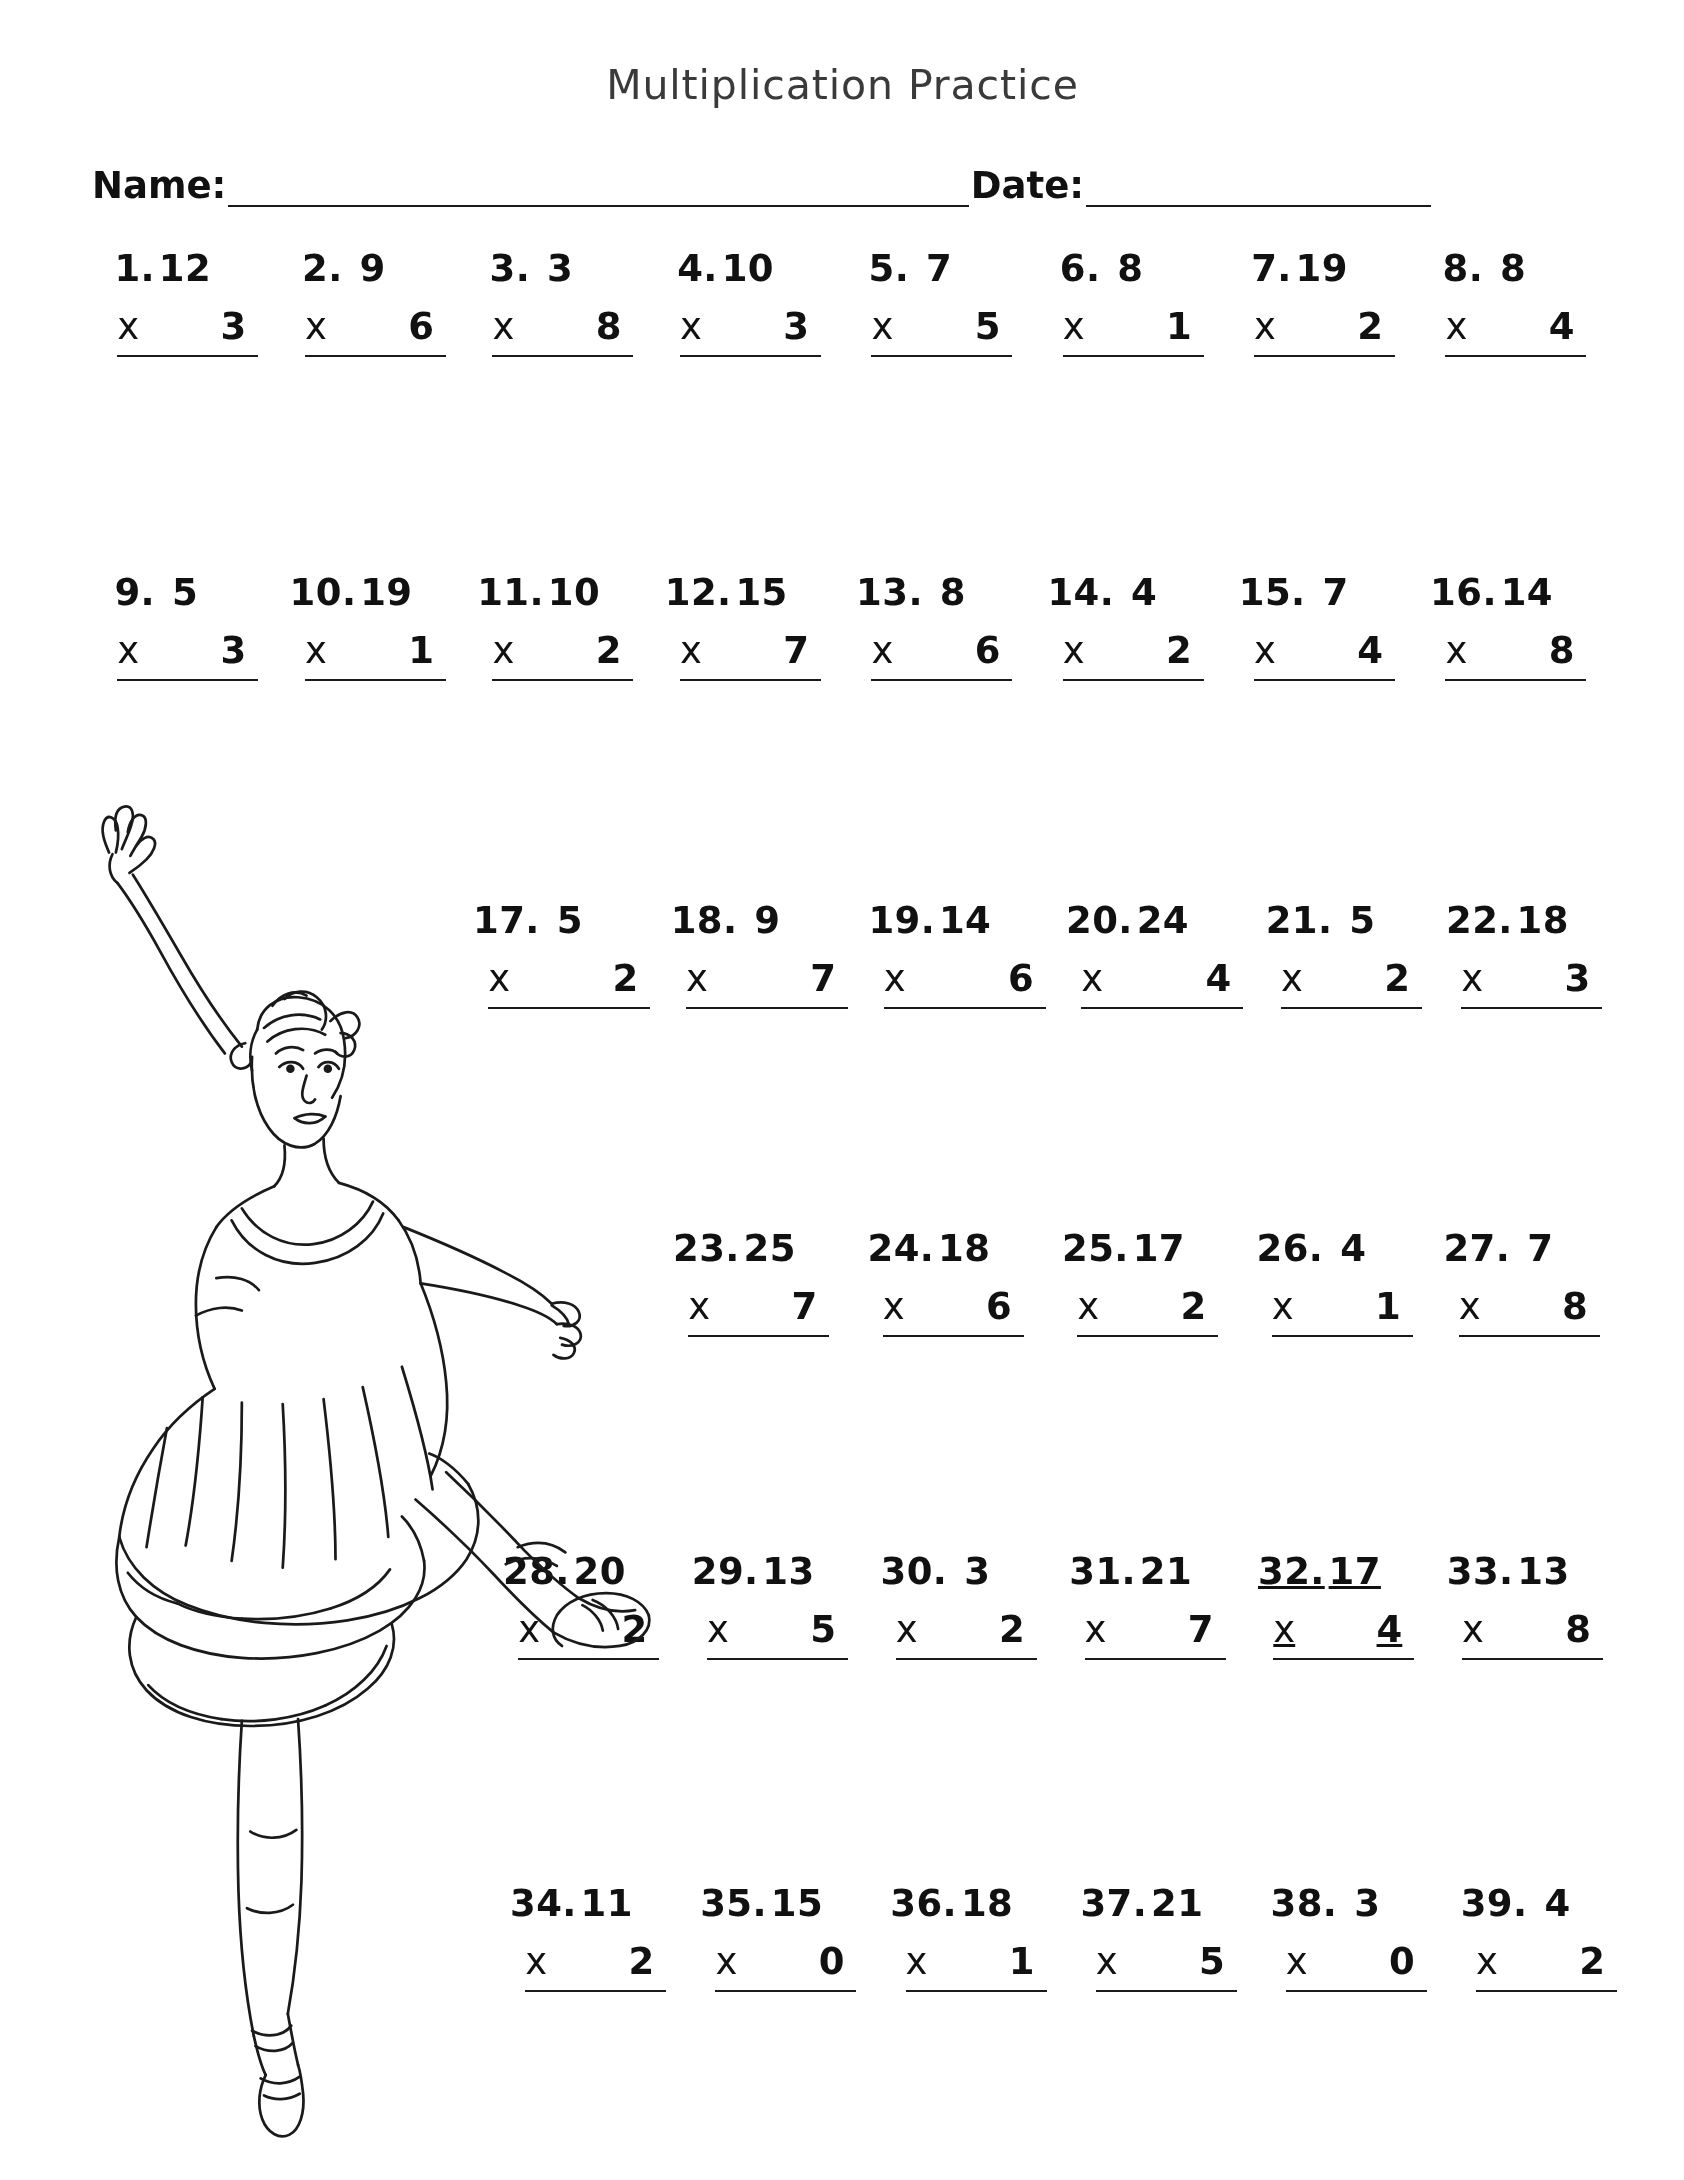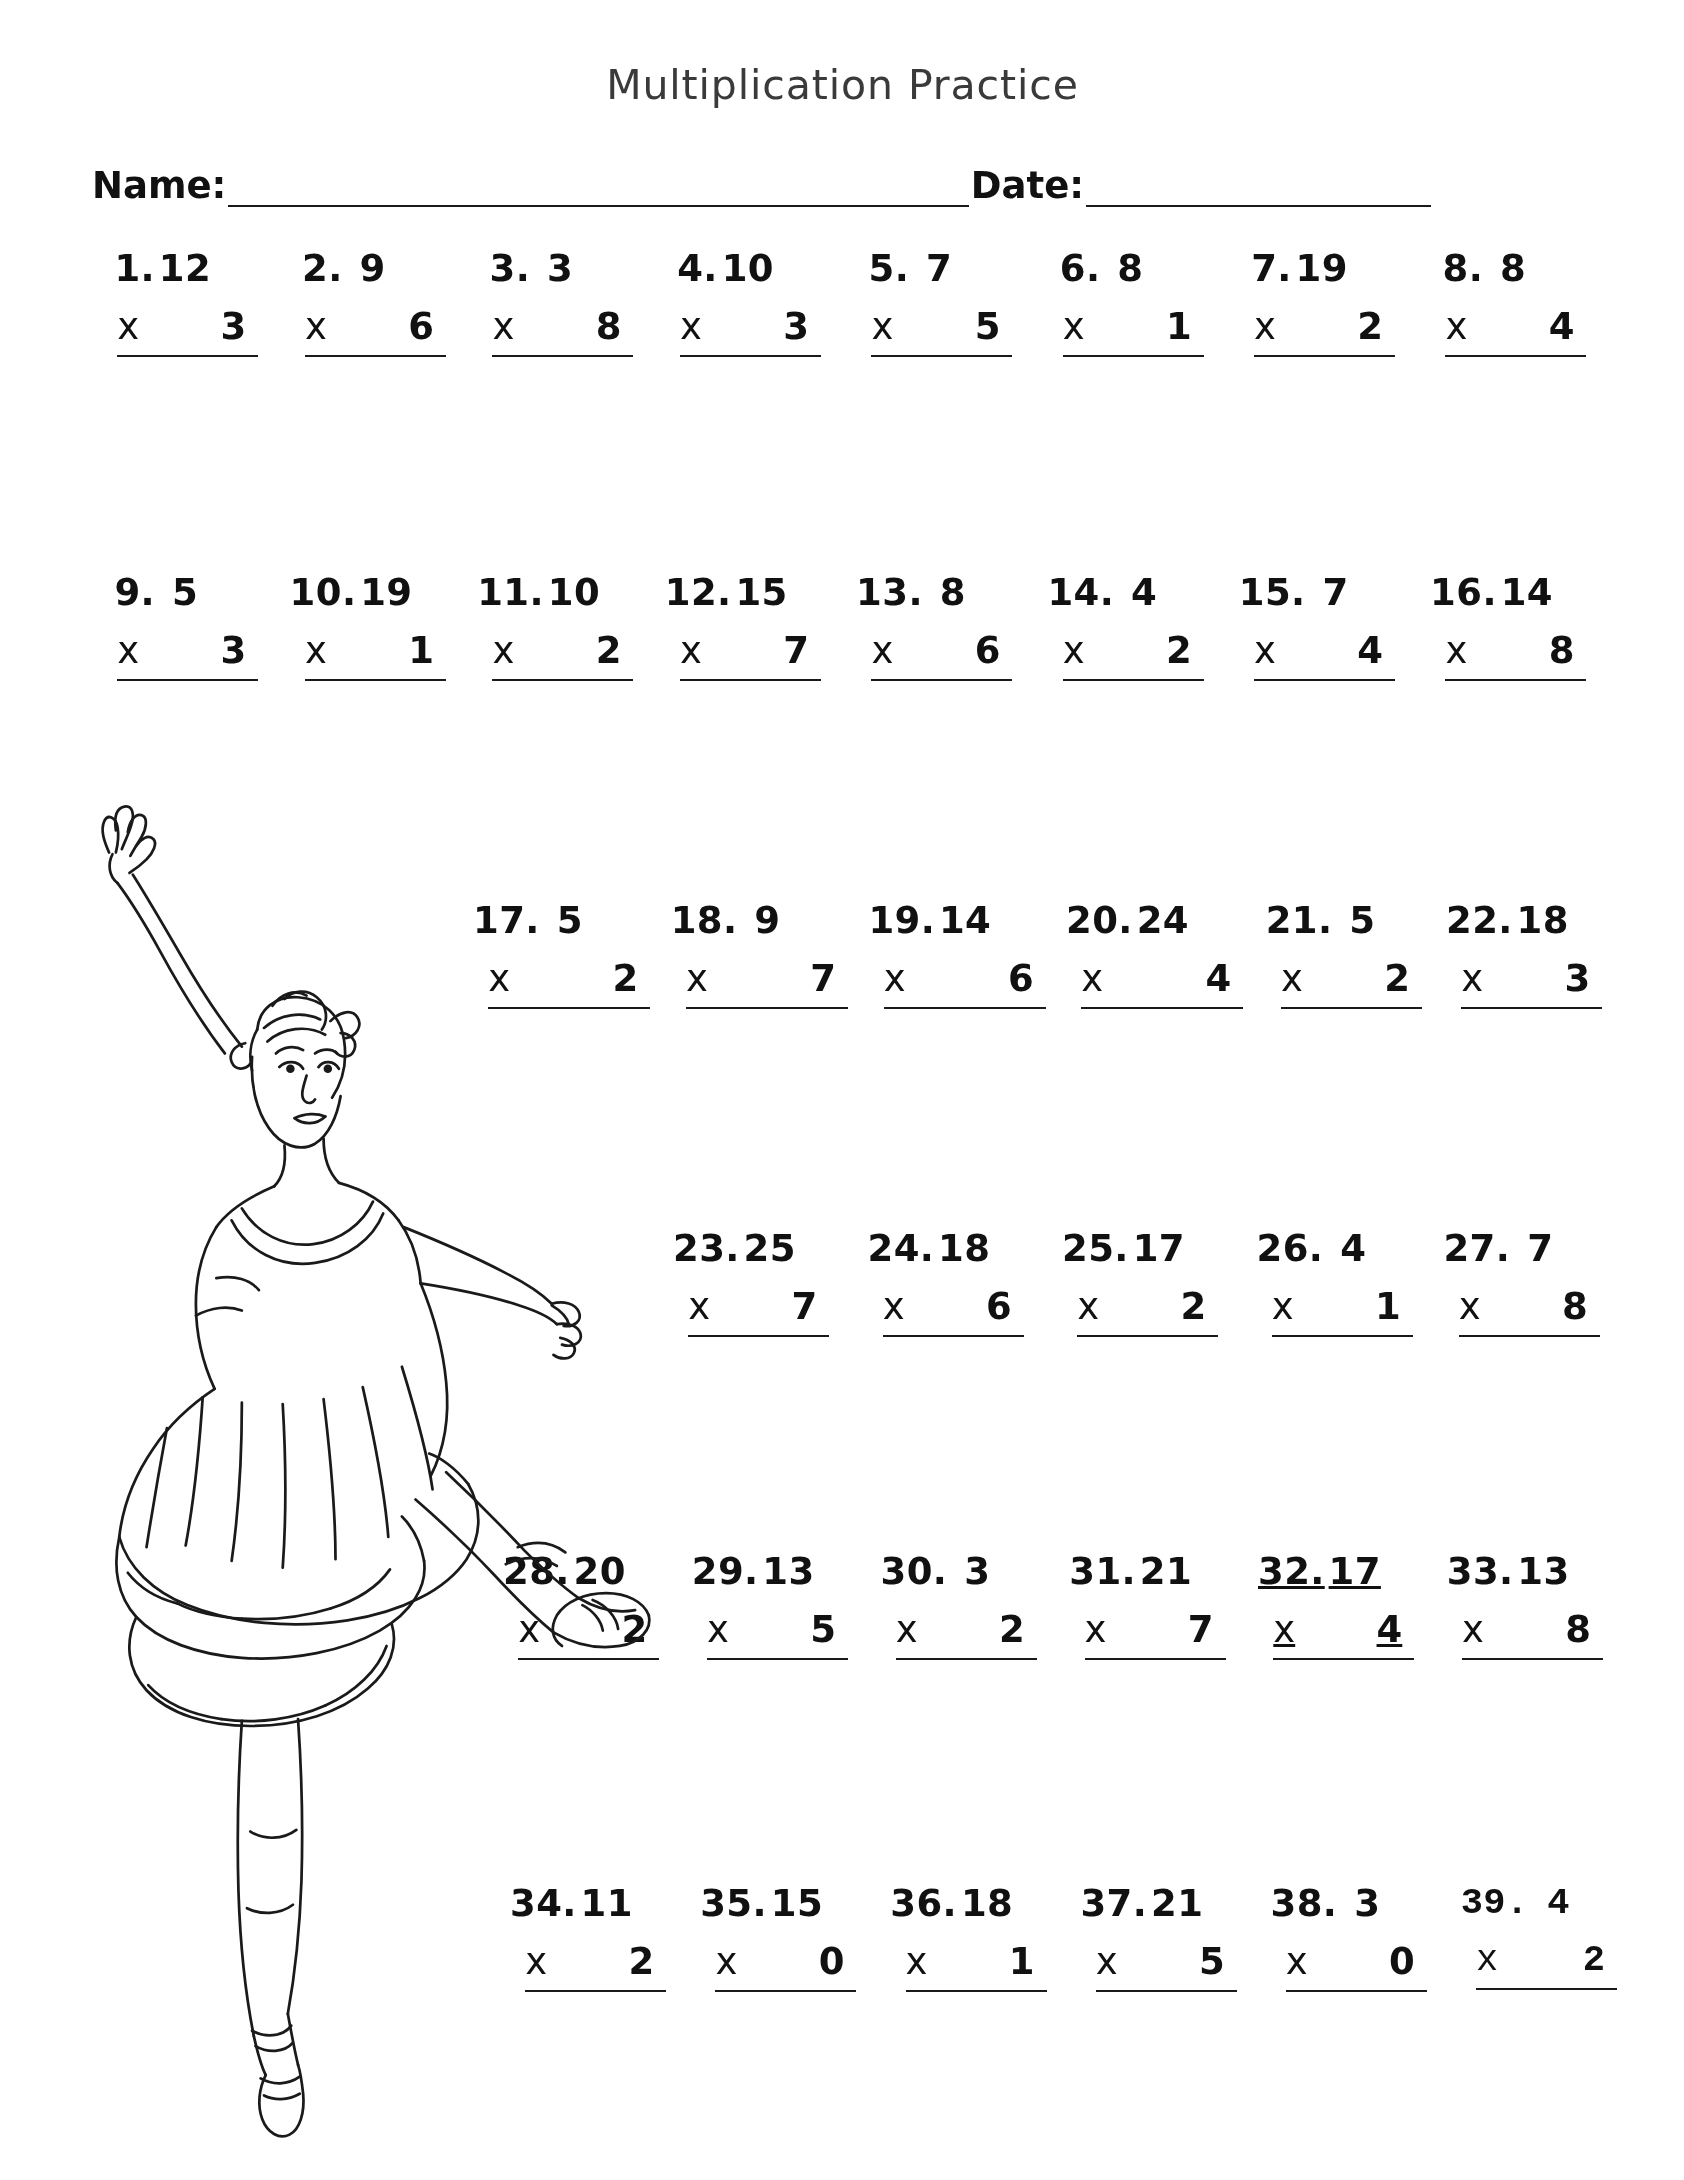--- a/index.html
+++ b/index.html
@@ -528,21 +528,21 @@
     <div class="prob" style="width:183px;">
       <div class="top">
           <span class="num">38.</span>
           <span class="a">3</span>
         </div>
       <div class="bottom">
           <span class="times">x</span>
           <span class="b">0</span>
         </div>
     </div>
-    <div class="prob" style="width:175px;font-family:Liberation Mono, monospace;">
+    <div class="prob" style="width:175px;">
       <div class="top">
           <span class="num">39.</span>
           <span class="a">4</span>
         </div>
       <div class="bottom">
           <span class="times">x</span>
           <span class="b">2</span>
         </div>
     </div>
   </div>

